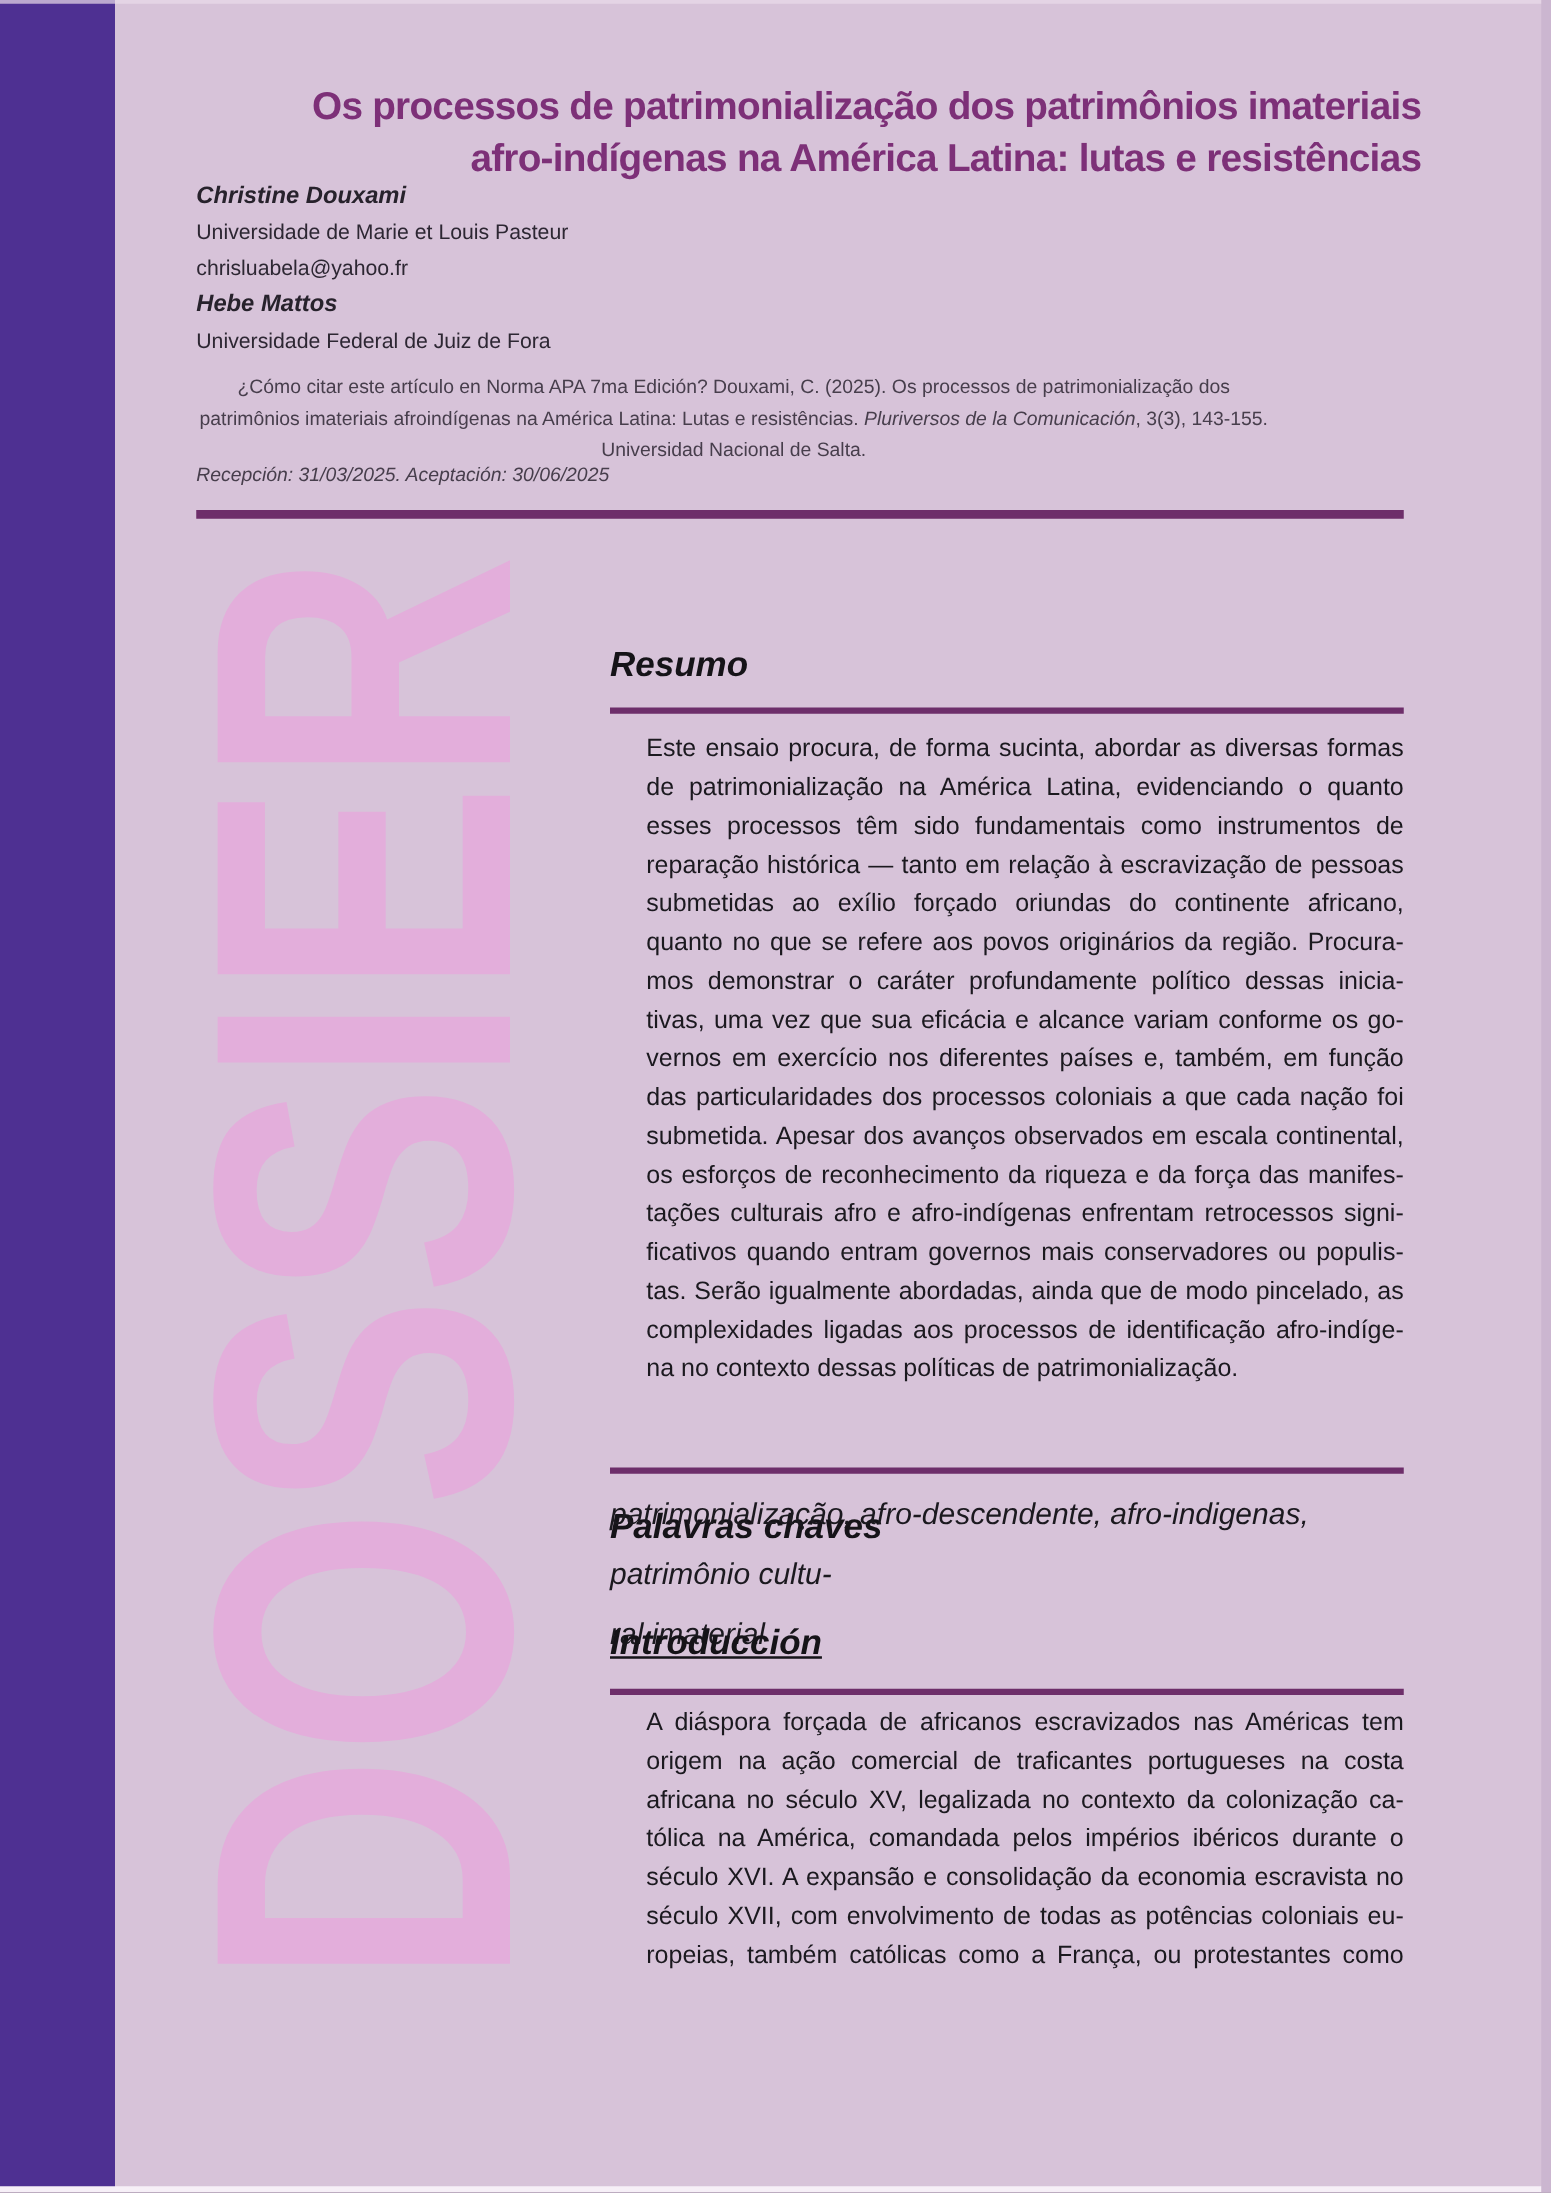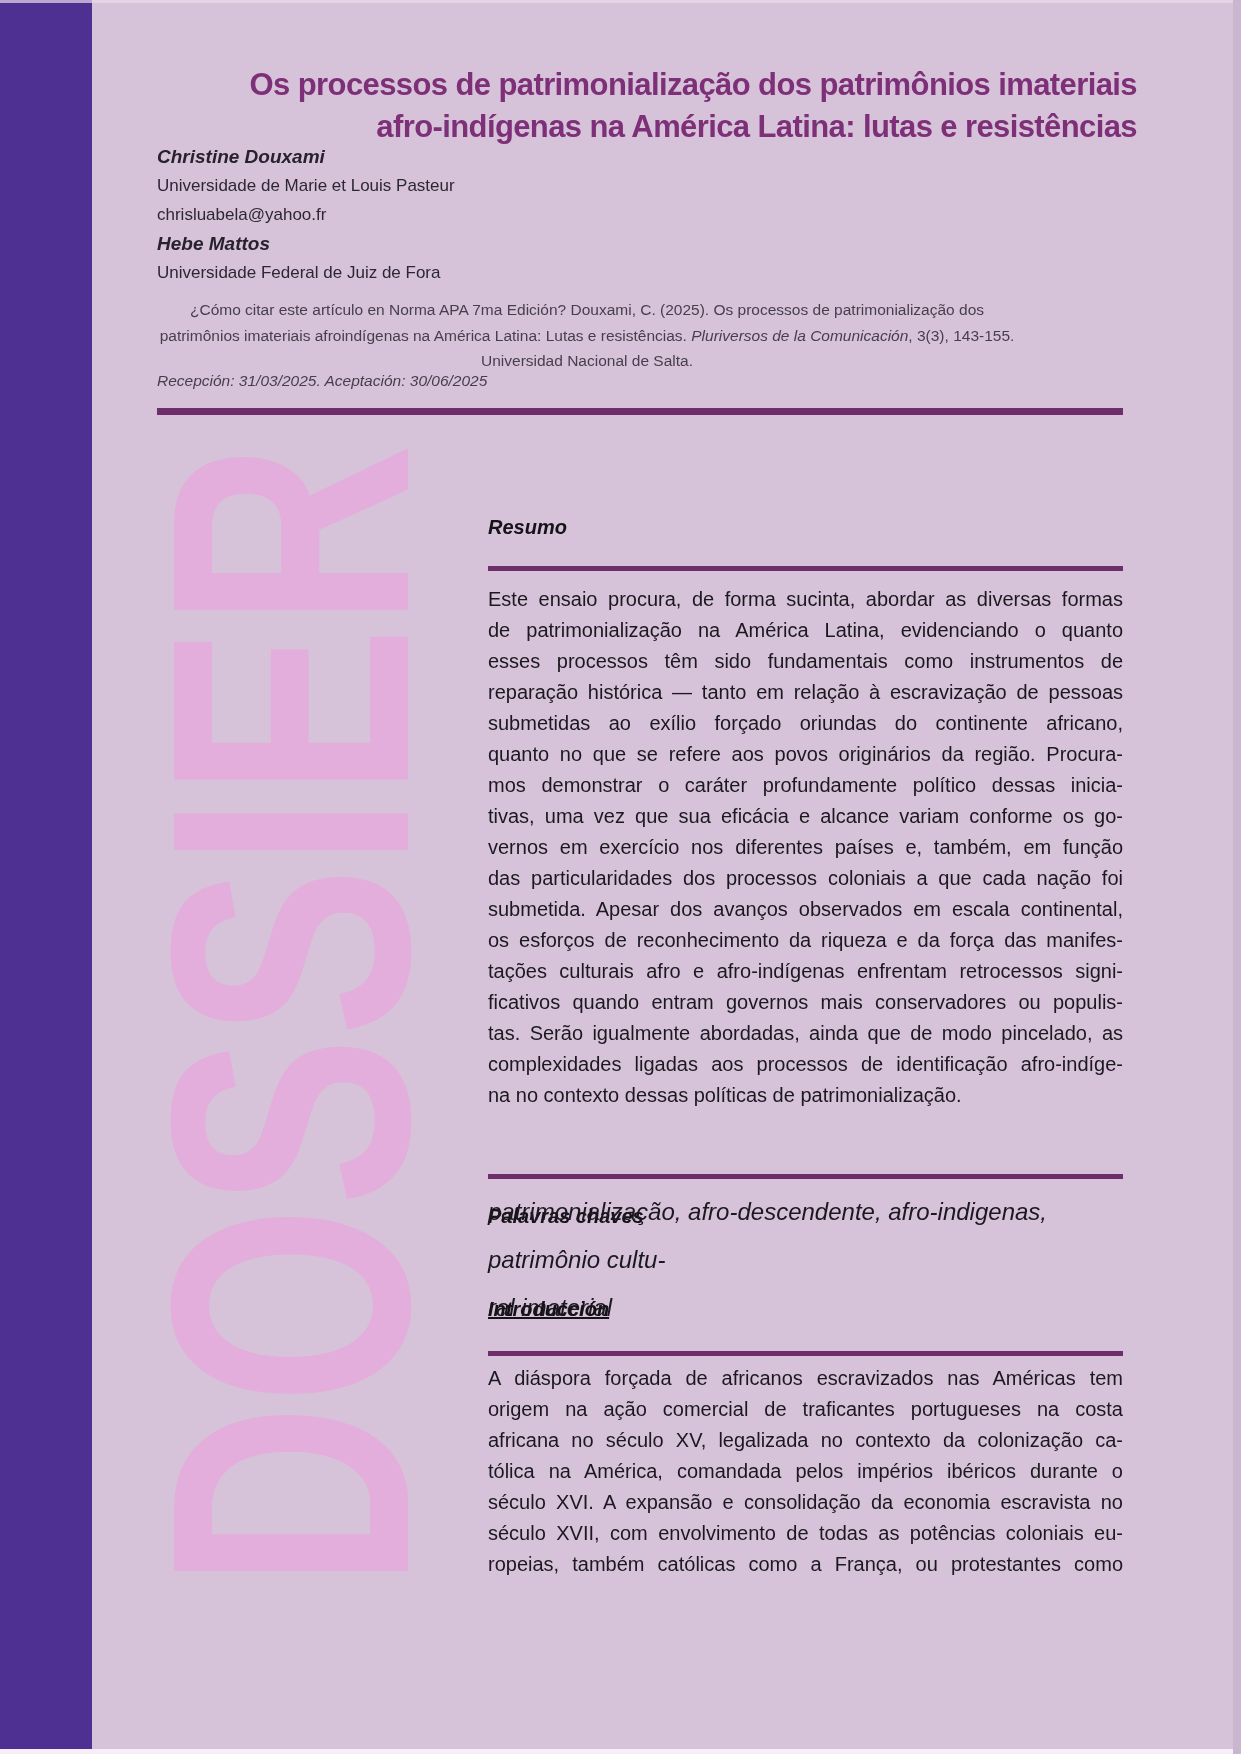--- a/index.html
+++ b/index.html
@@ -38,28 +38,28 @@
   .rule{position:absolute;background:#6d2e6a;}
   .rule-header{left:157px;top:408px;width:966px;height:7px;}
   .rule-resumo{left:488px;top:566px;width:635px;height:5px;}
   .rule-palavras{left:488px;top:1174px;width:635px;height:5px;}
   .rule-intro{left:488px;top:1351px;width:635px;height:5px;}
 
   .watermark-svg{position:absolute;left:140px;top:440px;z-index:0;}
 
   .section-heading{
     position:absolute;left:488px;width:635px;
-    font-size:20px;font-weight:bold;font-style:italic;color:#151318;
+    font-size:28px;font-weight:bold;font-style:italic;color:#151318;
   }
   .h-resumo{top:516px;}
   .h-palavras{top:1161px;margin-top:44px;}
   .h-intro{top:1298px;text-decoration:underline;}
 
   .para{position:absolute;left:488px;width:635px;color:#1b191f;z-index:1;}
-  .para .tline{font-size:20px;line-height:31px;text-align:justify;text-align-last:justify;}
+  .para .tline{font-size:20px;line-height:31px;text-align:justify;text-align-last:justify;margin-left:29px;}
   .para.partial-last .tline:last-child{text-align-last:left;}
   .p-resumo{top:584px;}
   .p-intro{top:1363px;}
 
   .keywords{position:absolute;left:488px;top:1188px;width:635px;color:#1b191f;}
   .keywords .tline{font-size:24px;font-style:italic;line-height:48px;text-align:left;}
 </style>
 </head>
 <body>
 

